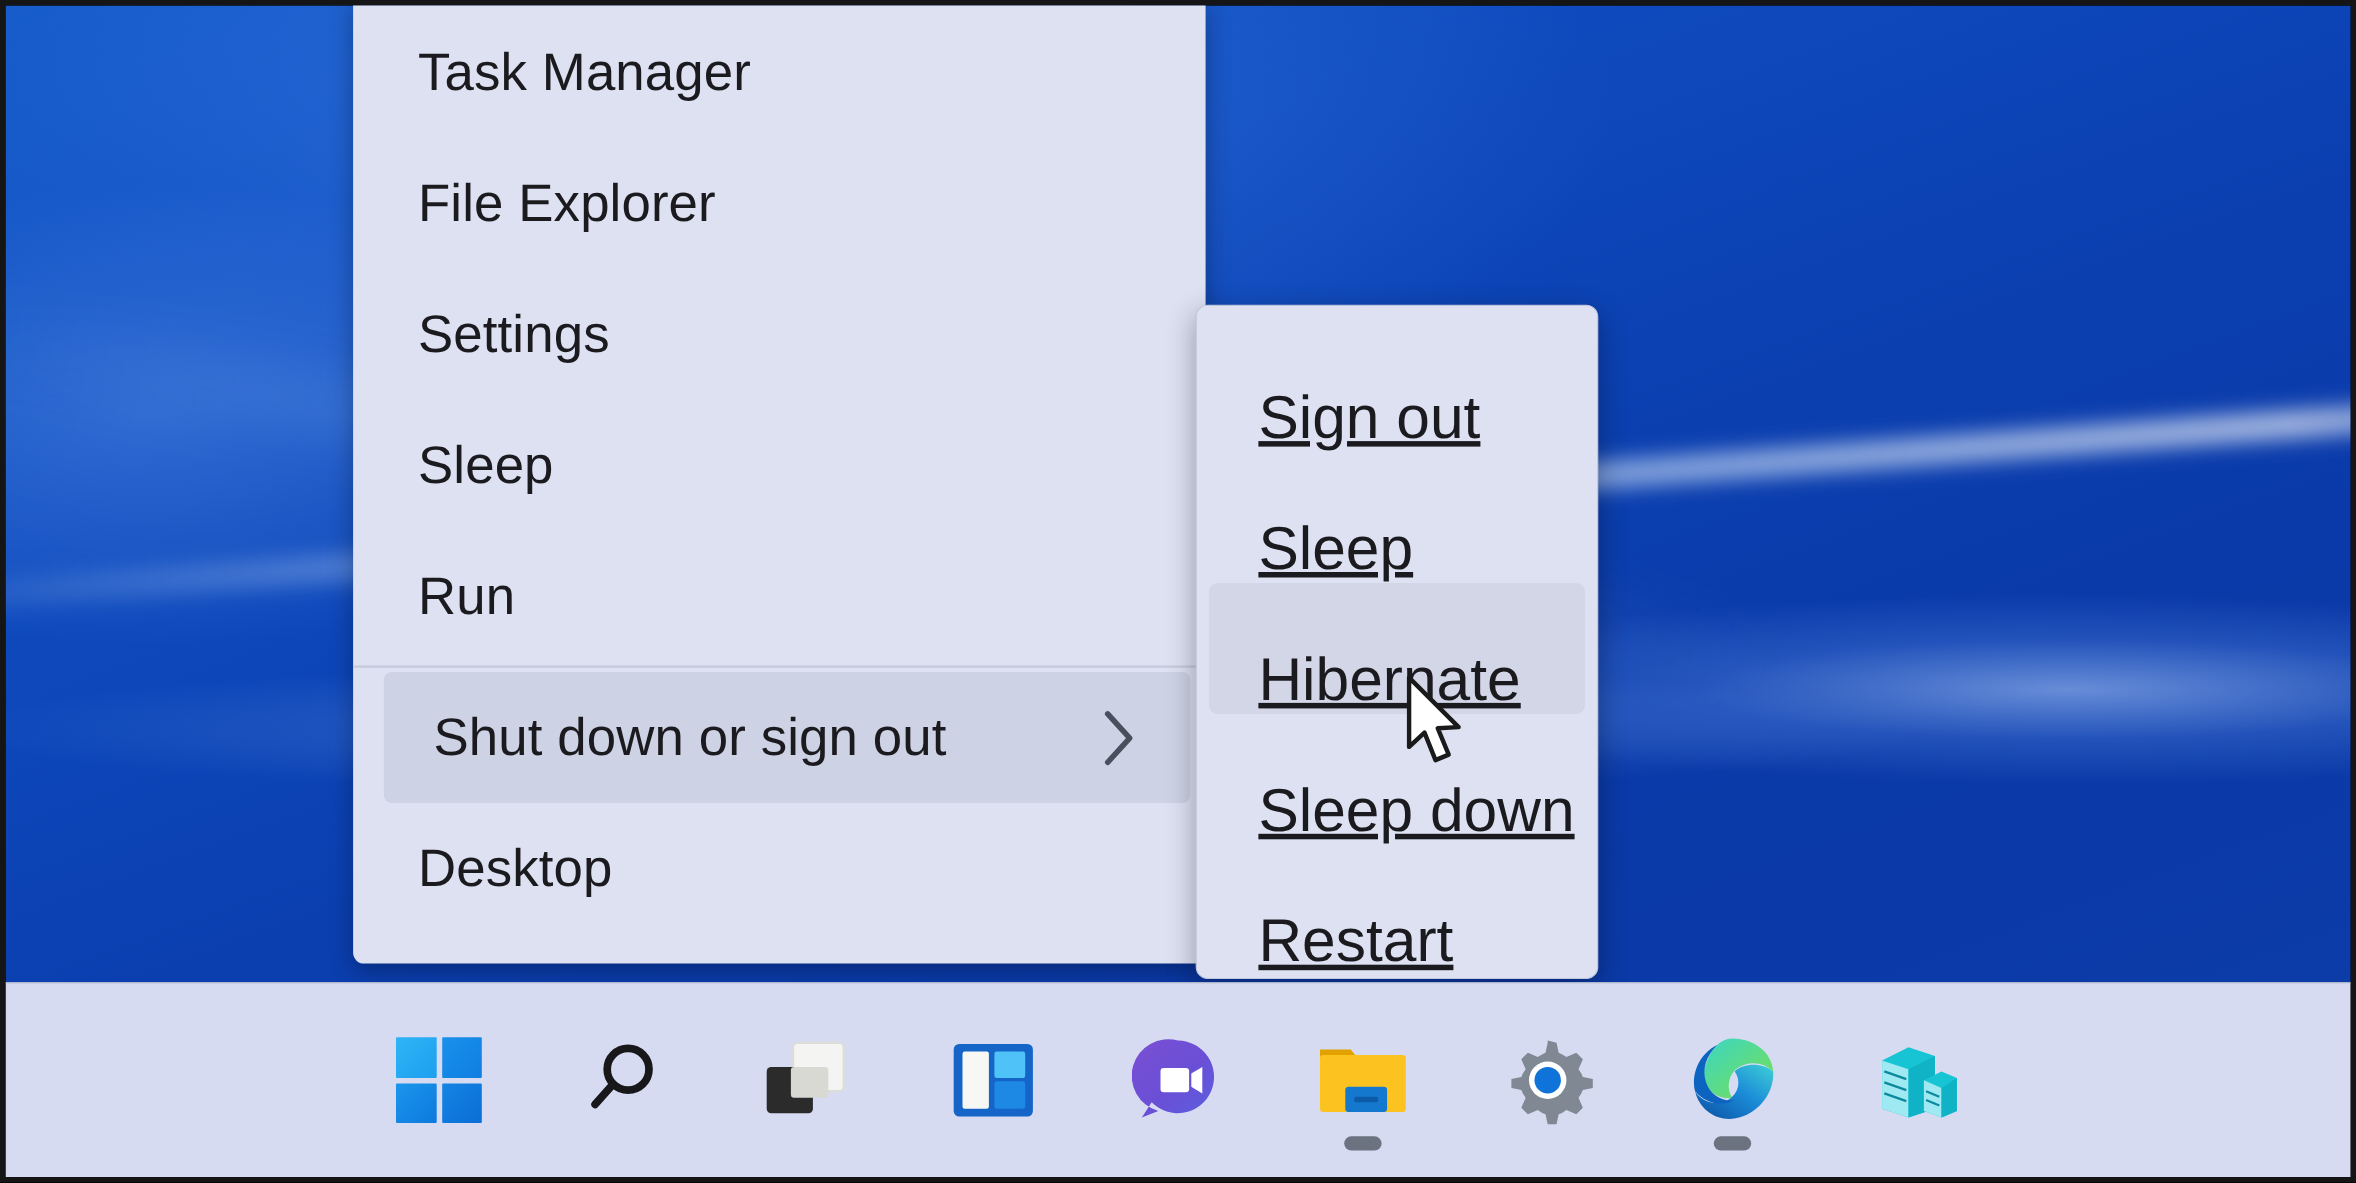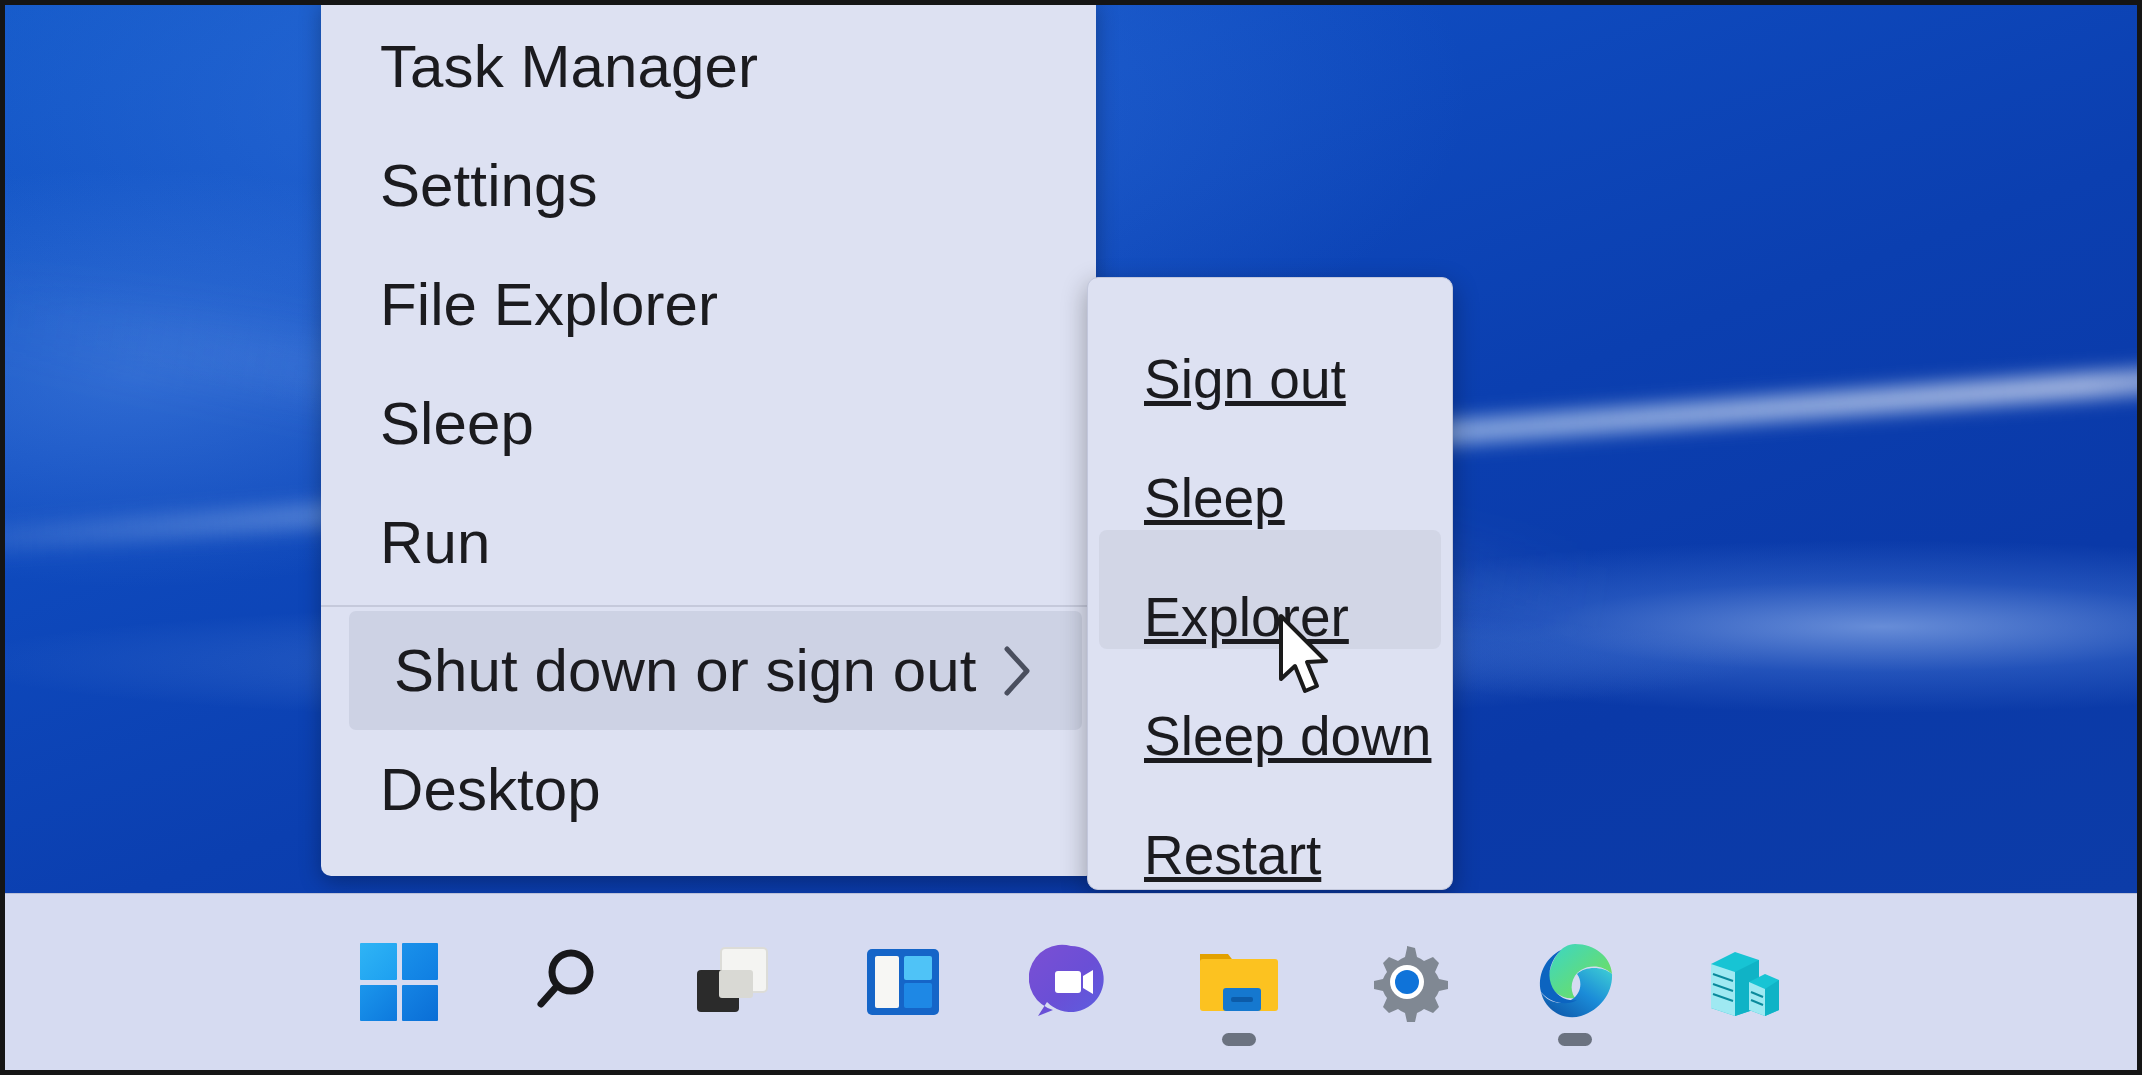--- a/index.html
+++ b/index.html
@@ -60,21 +60,21 @@
     z-index: 20;
   }
   .menu-row {
     position: relative;
     display: flex;
     align-items: center;
     height: 119px;
     margin: 0 14px;
     padding-left: 45px;
     border-radius: 7px;
-    font-size: 60px;
+    font-size: 48px;
     color: #1b1b1f;
     letter-spacing: 0.1px;
     white-space: nowrap;
   }
   .menu-row.highlight { background: #cdd2e4; margin-left: 28px; }
   .menu-row .chev {
     position: absolute;
     right: 48px; top: 50%;
     transform: translateY(-50%);
     display: flex; align-items: center;
@@ -170,24 +170,24 @@
   <div id="desktop">
     <div class="streak2"></div>
     <div class="streak"></div>
   </div>
 
   <div id="winx-menu">
     <div class="menu-row">
       <span>Task Manager</span>
     </div>
     <div class="menu-row">
+      <span>File Explorer</span>
+    </div>
+    <div class="menu-row">
       <span>Settings</span>
-    </div>
-    <div class="menu-row">
-      <span>File Explorer</span>
     </div>
     <div class="menu-row">
       <span>Sleep</span>
     </div>
     <div class="menu-row">
       <span>Run</span>
     </div>
 
     <div class="menu-sep"></div>
 
@@ -206,21 +206,21 @@
   </div>
 
   <div id="winx-submenu">
     <div class="sub-row">
       <span>Sign out</span>
     </div>
     <div class="sub-row">
       <span>Sleep</span>
     </div>
     <div class="sub-row highlight">
-      <span>Explorer</span>
+      <span>Hibernate</span>
     </div>
     <div class="sub-row">
       <span>Sleep down</span>
     </div>
     <div class="sub-row">
       <span>Restart</span>
     </div>
   </div>
 
   <div id="cursor">

